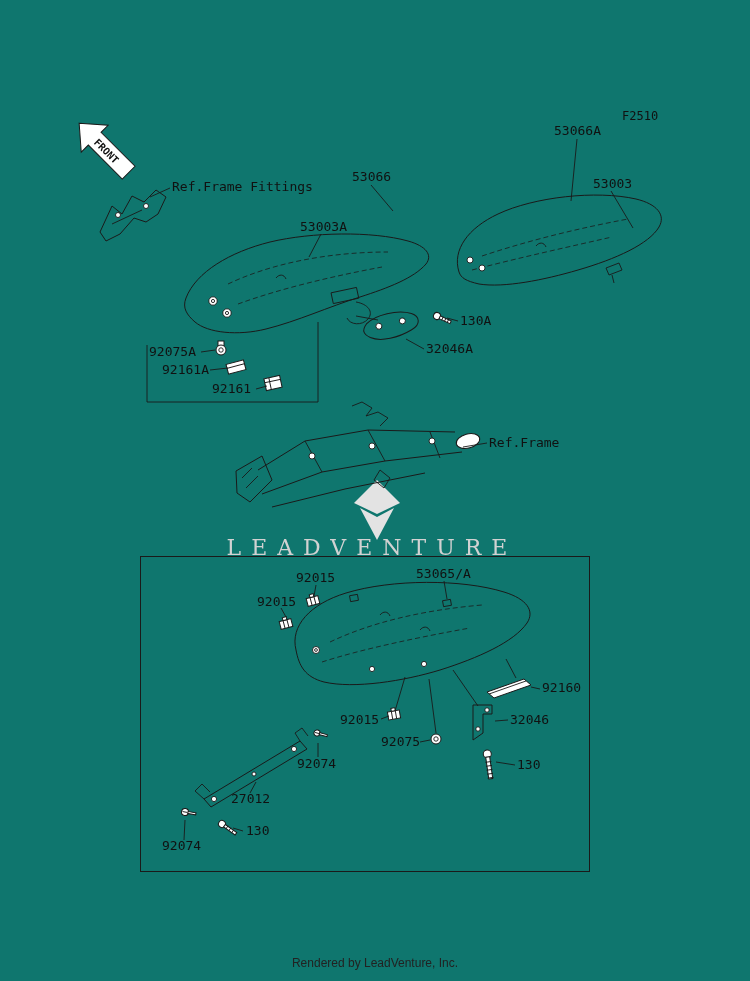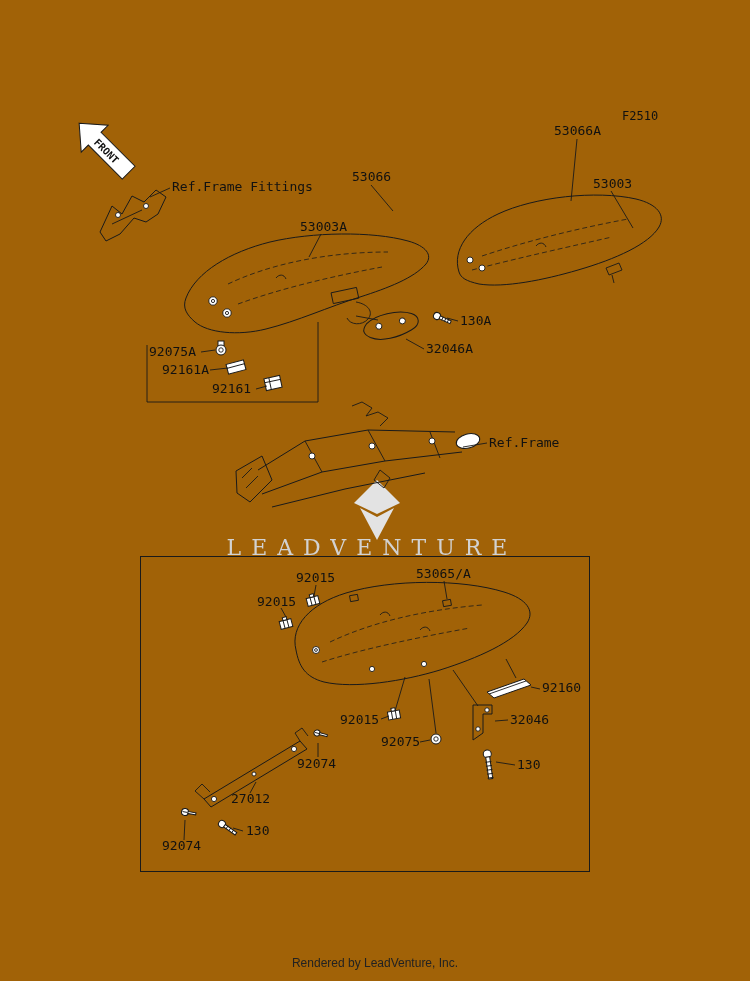--- a/index.html
+++ b/index.html
@@ -1,16 +1,16 @@
 <!DOCTYPE html>
 <html><head>
 <meta charset="utf-8">
 <style>
   html,body{margin:0;padding:0;background:#ffffff;}
-  .page{position:relative;width:750px;height:981px;background:#a16207;overflow:hidden;
+  .page{position:relative;width:750px;height:981px;background:#0f766e;overflow:hidden;
         font-family:"DejaVu Sans Mono", monospace;}
   svg{position:absolute;top:0;left:0;}
   .pn{font-family:"DejaVu Sans Mono", monospace;font-size:13px;fill:#111;}
   .pn-sm{font-family:"DejaVu Sans Mono", monospace;font-size:12px;fill:#111;}
   .wm{font-family:"DejaVu Serif", serif;font-size:22px;letter-spacing:10px;fill:#d2d2d2;}
   .footer-text{font-family:"Liberation Sans", sans-serif;font-size:12px;fill:#222;}
   .arrow-label{font-family:"DejaVu Sans Mono", monospace;font-size:10px;font-weight:bold;fill:#111;}
   .ln{stroke:#1a1a1a;stroke-width:1;fill:none;}
   .ln-thin{stroke:#1a1a1a;stroke-width:0.9;fill:none;}
   .dash{stroke:#1a1a1a;stroke-width:0.8;fill:none;stroke-dasharray:5 3;}

